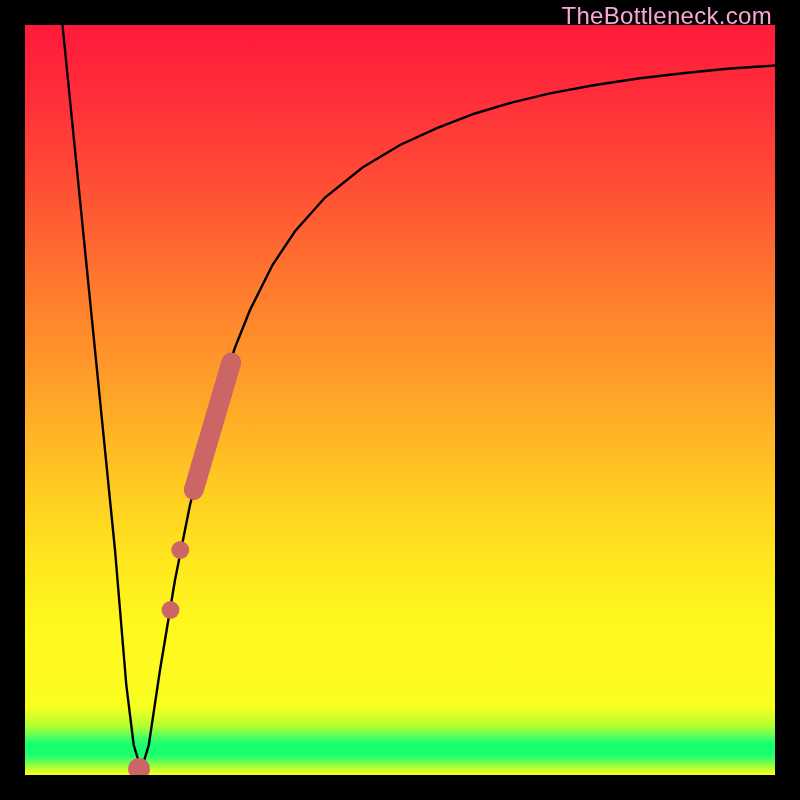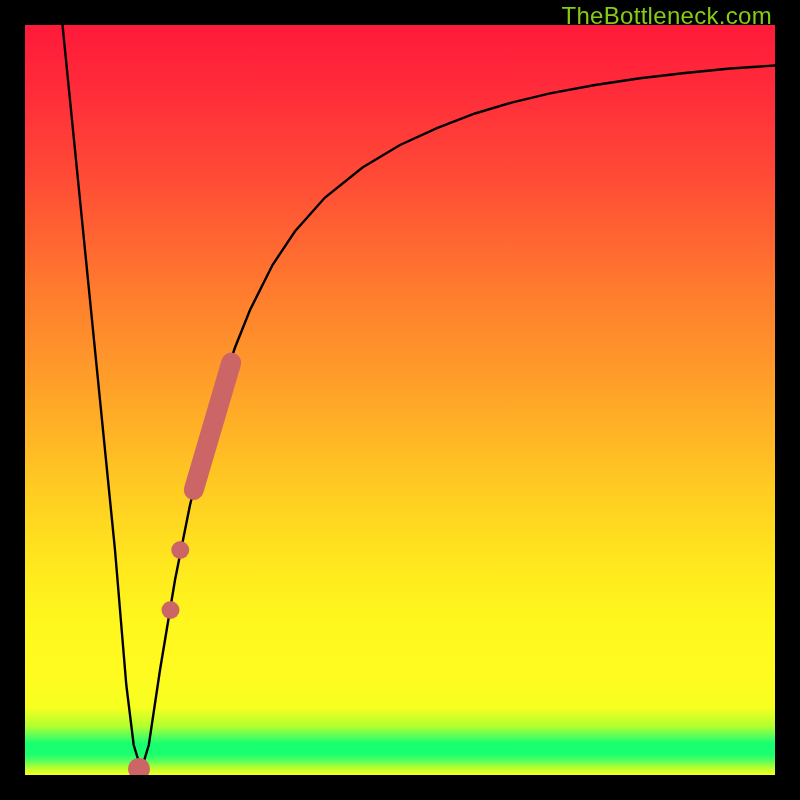--- a/index.html
+++ b/index.html
@@ -51,21 +51,21 @@
   .curve-svg {
     position: absolute;
     inset: 0;
     width: 750px;
     height: 750px;
   }
   .watermark {
     position: absolute;
     top: 2px;
     right: 28px;
-    color: #84cc16;
+    color: #f9a8d4;
     font-size: 24px;
     letter-spacing: 0.3px;
     user-select: none;
   }
 </style>
 </head>
 <body>
 
 <div class="stage">
   <div class="watermark">TheBottleneck.com</div>

